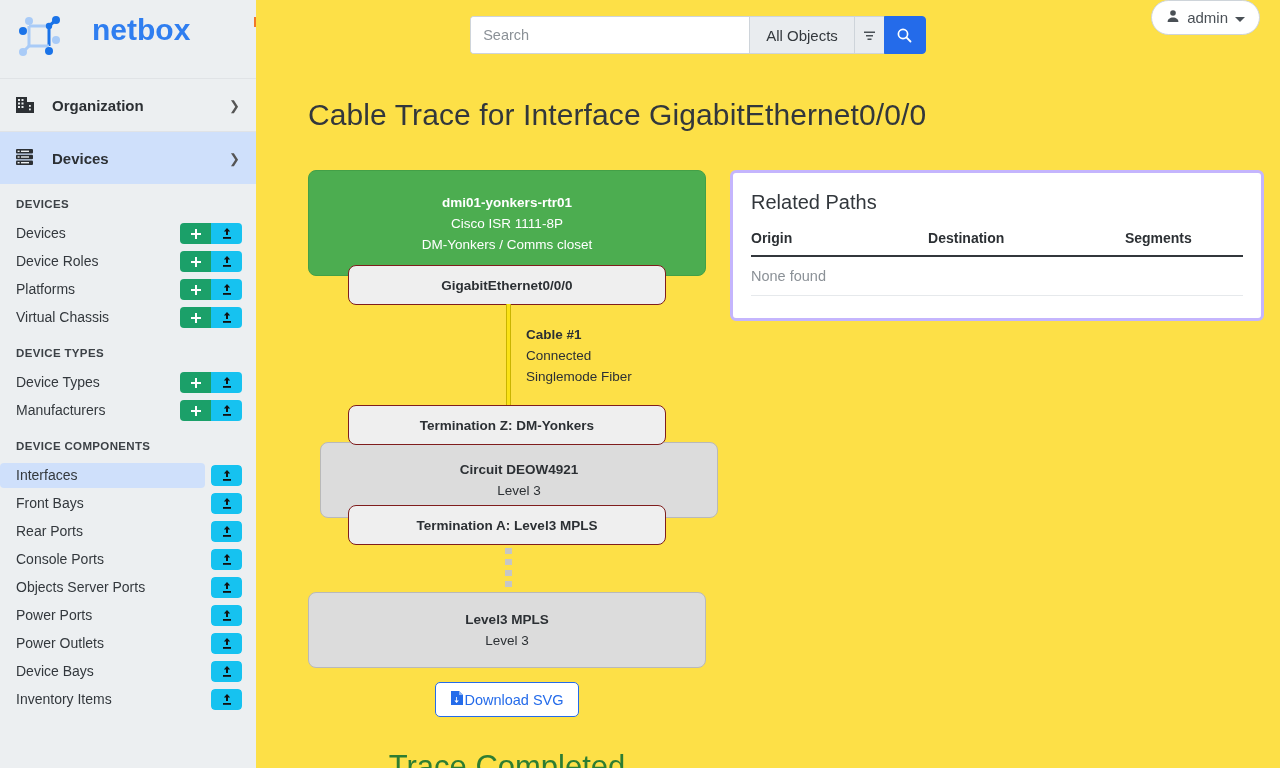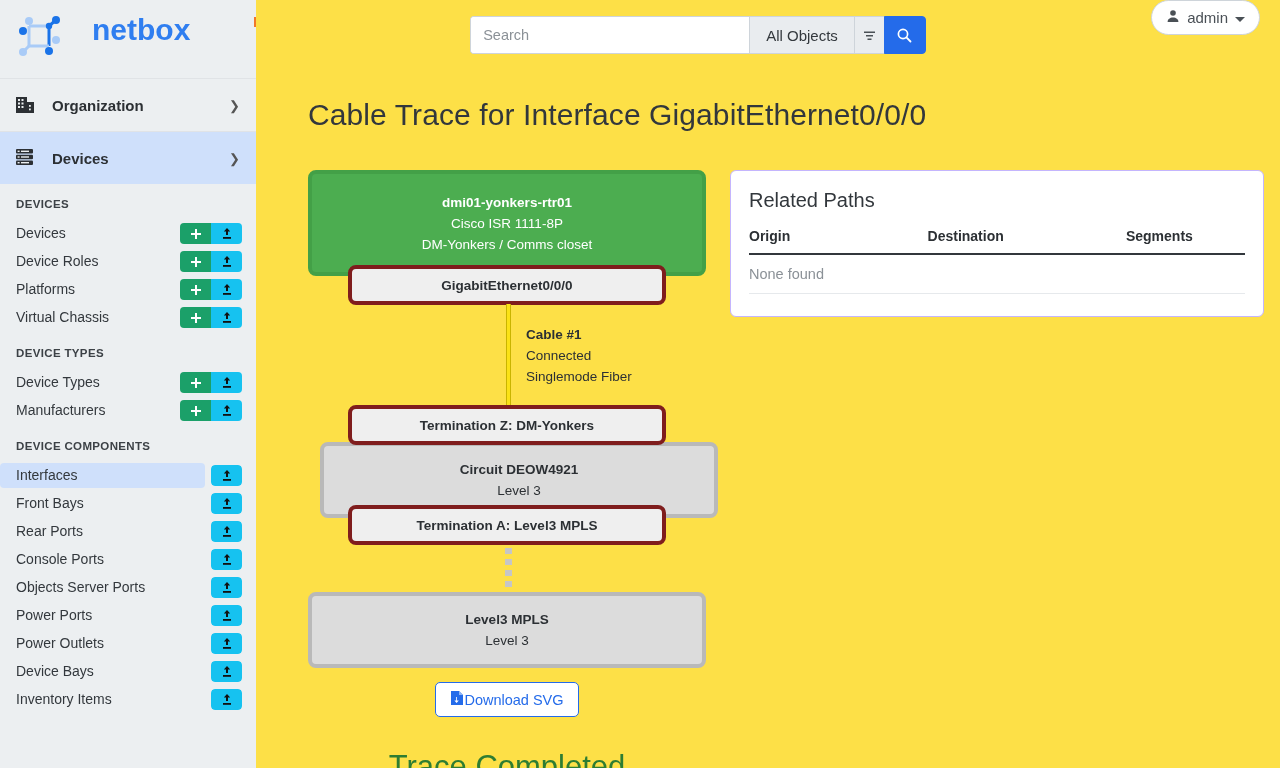--- a/index.html
+++ b/index.html
@@ -95,21 +95,21 @@
     padding:8px 0 0 16px; letter-spacing:.1px;
   }
 
   .content { display:flex; padding:18px 16px 0 16px; }
   .trace-col { width:398px; flex:0 0 398px; position:relative; }
   .paths-col { flex:1 1 auto; padding-left:24px; }
 
   
   .diagram { position:relative; width:398px; height:500px; }
   .node {
-    position:absolute; border-radius:8px; border:4px solid #7f1d1d;
+    position:absolute; border-radius:8px; border:1px solid #7f1d1d;
     display:flex; flex-direction:column; align-items:center; justify-content:center;
     text-align:center;
   }
   .node-device { left:0; top:0; width:398px; height:106px;
                  background:#4cad50; border-color:#43a047; color:#fff; }
   .node-device .l1 { font-weight:bold; font-size:13.5px; }
   .node-device .l2, .node-device .l3 { font-size:13.5px; margin-top:6px; }
   .node-term {
     left:40px; width:318px; height:40px; background:#efefef;
     font-weight:bold; font-size:13.5px; color:#2c3034;
@@ -151,21 +151,21 @@
     border:1px solid #246bea; border-radius:5px; background:#fff;
     color:#246bea; font-size:14.5px; padding:7px 14px; cursor:pointer;
   }
   .trace-done {
     width:398px; text-align:center; color:#2e7d32;
     font-size:31px; margin-top:32px; font-weight:400;
   }
 
   
   .card {
-    border:1px solid #c4b5fd; border-radius:6px; background:#fff;
+    border:3px solid #c4b5fd; border-radius:6px; background:#fff;
     padding:18px 18px 22px 18px; width:100%;
   }
   .card-title { font-size:20px; color:#32373c; font-weight:400; margin-bottom:16px; }
   table.paths { width:100%; border-collapse:collapse; }
   table.paths th {
     text-align:left; font-size:14px; font-weight:bold; color:#2c3034;
     padding:0 0 9px 0; border-bottom:2px solid #32373c;
   }
   table.paths td {
     padding:11px 0 11px 0; font-size:14.5px; color:#8b9197;

